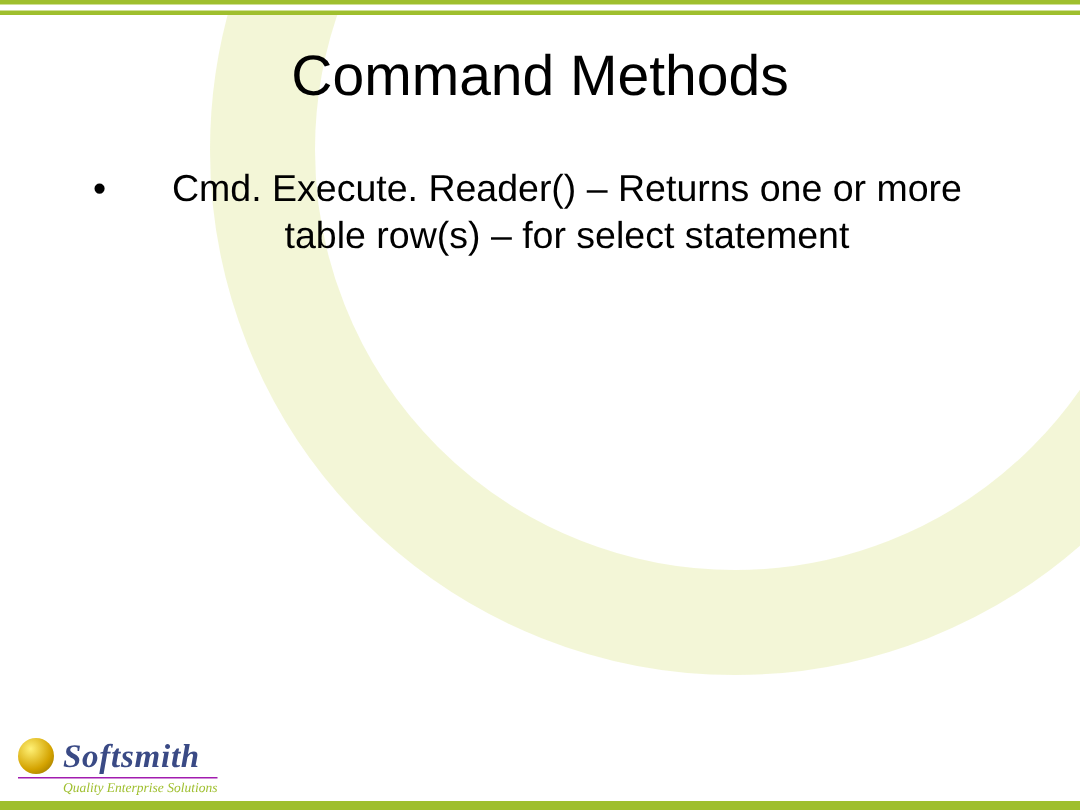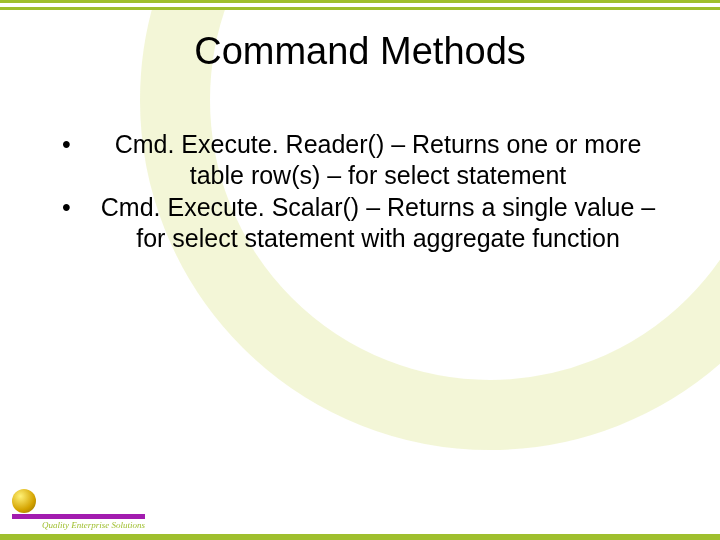--- a/index.html
+++ b/index.html
@@ -46,21 +46,21 @@
   .content {
     position: relative;
     z-index: 1;
     padding: 30px 50px 0 50px;
   }
   .title {
     font-size: 38px;
     font-weight: normal;
     color: #000;
     text-align: center;
-    margin-bottom: 56px;
+    margin-bottom: 38px;
   }
   .bullets {
     list-style: none;
     padding-left: 8px;
   }
   .bullets li {
     font-size: 25px;
     line-height: 1.22;
     color: #000;
     position: relative;
@@ -118,44 +118,44 @@
     color: #3a4a85;
     font-weight: bold;
     letter-spacing: 0.5px;
   }
   .logo-tagline {
     font-family: Georgia, 'Times New Roman', serif;
     font-style: italic;
     font-size: 9px;
     color: #9fbf2e;
     padding-left: 30px;
-    border-top: 5px solid #a21caf;
+    border-top: 1px solid #a21caf;
     margin-top: 1px;
     padding-top: 1px;
   }
 </style>
 </head>
 <body>
 
 <div class="slide">
   <div class="bg-arc"></div>
   <div class="top-bar">
     <div class="top-bar-inner"></div>
   </div>
 
   <div class="content">
     <h1 class="title">Command Methods</h1>
     <ul class="bullets">
       <li>Cmd. Execute. Reader() – Returns one or more table row(s) – for select statement</li>
-      <li>Cmd. Execute. Scalar() – Returns a single value – for select statement with aggregate function</li>
     </ul>
   </div>
 
   <div class="footer">
     <div class="logo">
       <div class="logo-row">
         <div class="logo-ball"></div>
+        <div class="logo-text">Softsmith</div>
       </div>
       <div class="logo-tagline">Quality Enterprise Solutions</div>
     </div>
     <div class="footer-bar"></div>
   </div>
 </div>
 
 </body></html>

